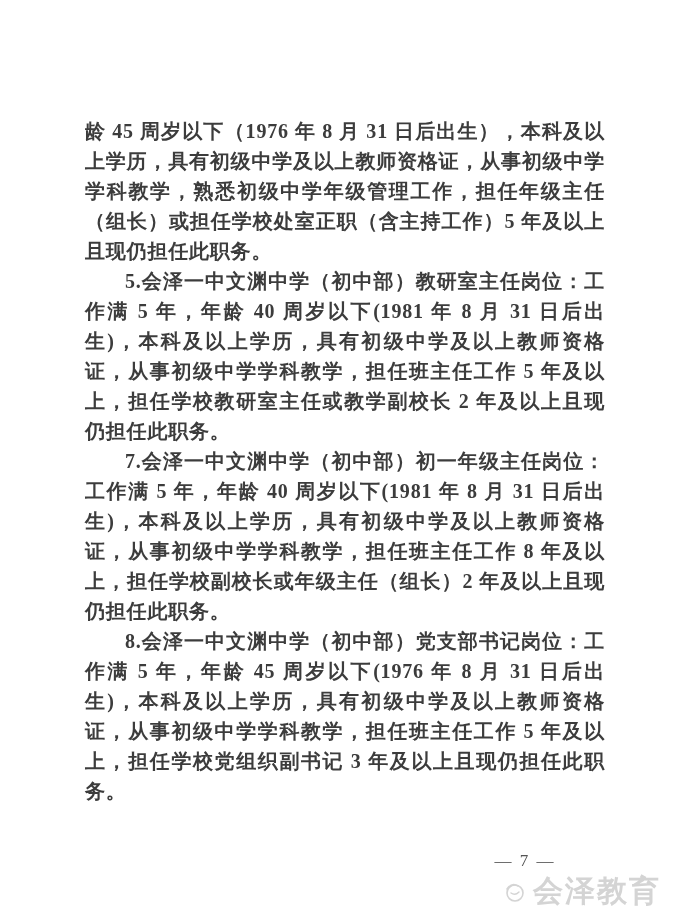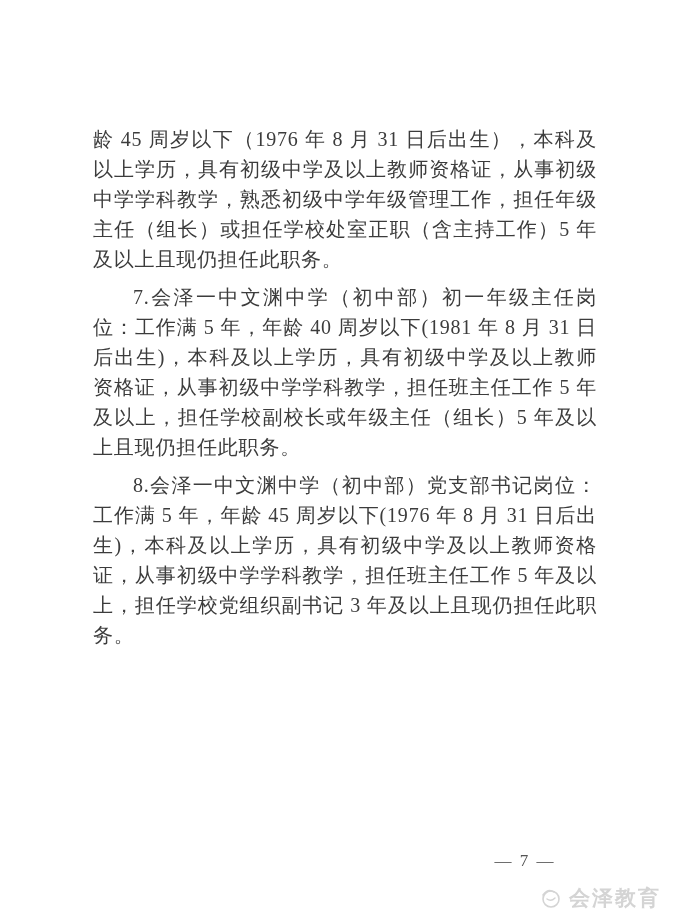--- a/index.html
+++ b/index.html
@@ -20,55 +20,56 @@
     top: 116px;
     left: 85px;
     width: 520px;
     color: #3c3c3c;
     font-size: 20px;
     line-height: 30px;
     letter-spacing: 0.8px;
     text-align: justify;
     text-justify: inter-character;
   }
-  .para { margin: 8px; }
+  .para { margin: 0; font-weight: bold; }
   .para.indent { text-indent: 2em; }
   .footer-pageno {
     position: absolute;
     bottom: 51px;
     left: 470px;
     width: 110px;
     text-align: center;
     color: #555555;
     font-size: 17px;
     letter-spacing: 2px;
   }
   .watermark {
     position: absolute;
     right: 14px;
     bottom: 10px;
     display: flex;
     align-items: center;
     gap: 6px;
     color: #d4d4d4;
-    font-size: 21px;
+    font-size: 30px;
     font-weight: bold;
     letter-spacing: 2px;
     user-select: none;
   }
   .wm-logo { display: inline-flex; align-items: center; }
 </style>
 </head>
 <body>
 
 <div class="page">
 
   <div class="body-text">
     <p class="para">龄 45 周岁以下（1976 年 8 月 31 日后出生），本科及以上学历，具有初级中学及以上教师资格证，从事初级中学学科教学，熟悉初级中学年级管理工作，担任年级主任（组长）或担任学校处室正职（含主持工作）5 年及以上且现仍担任此职务。</p>
-    <p class="para indent">7.会泽一中文渊中学（初中部）初一年级主任岗位：工作满 5 年，年龄 40 周岁以下(1981 年 8 月 31 日后出生)，本科及以上学历，具有初级中学及以上教师资格证，从事初级中学学科教学，担任班主任工作 5 年及以上，担任学校副校长或年级主任（组长）5 年及以上且现仍担任此职务。</p>
+    <p class="para indent">5.会泽一中文渊中学（初中部）教研室主任岗位：工作满 5 年，年龄 40 周岁以下(1981 年 8 月 31 日后出生)，本科及以上学历，具有初级中学及以上教师资格证，从事初级中学学科教学，担任班主任工作 5 年及以上，担任学校教研室主任或教学副校长 2 年及以上且现仍担任此职务。</p>
+    <p class="para indent">7.会泽一中文渊中学（初中部）初一年级主任岗位：工作满 5 年，年龄 40 周岁以下(1981 年 8 月 31 日后出生)，本科及以上学历，具有初级中学及以上教师资格证，从事初级中学学科教学，担任班主任工作 8 年及以上，担任学校副校长或年级主任（组长）2 年及以上且现仍担任此职务。</p>
     <p class="para indent">8.会泽一中文渊中学（初中部）党支部书记岗位：工作满 5 年，年龄 45 周岁以下(1976 年 8 月 31 日后出生)，本科及以上学历，具有初级中学及以上教师资格证，从事初级中学学科教学，担任班主任工作 5 年及以上，担任学校党组织副书记 3 年及以上且现仍担任此职务。</p>
   </div>
 
   <div class="footer-pageno">— 7 —</div>
 
   <div class="watermark">
     <span class="wm-logo">
       <svg width="24" height="24" viewBox="0 0 24 24" aria-hidden="true">
         <circle cx="12" cy="13" r="8" fill="none" stroke="#d4d4d4" stroke-width="1.6"></circle>
         <path d="M4 9 Q 9 2, 15 6" fill="none" stroke="#d4d4d4" stroke-width="1.6" stroke-linecap="round"></path>

